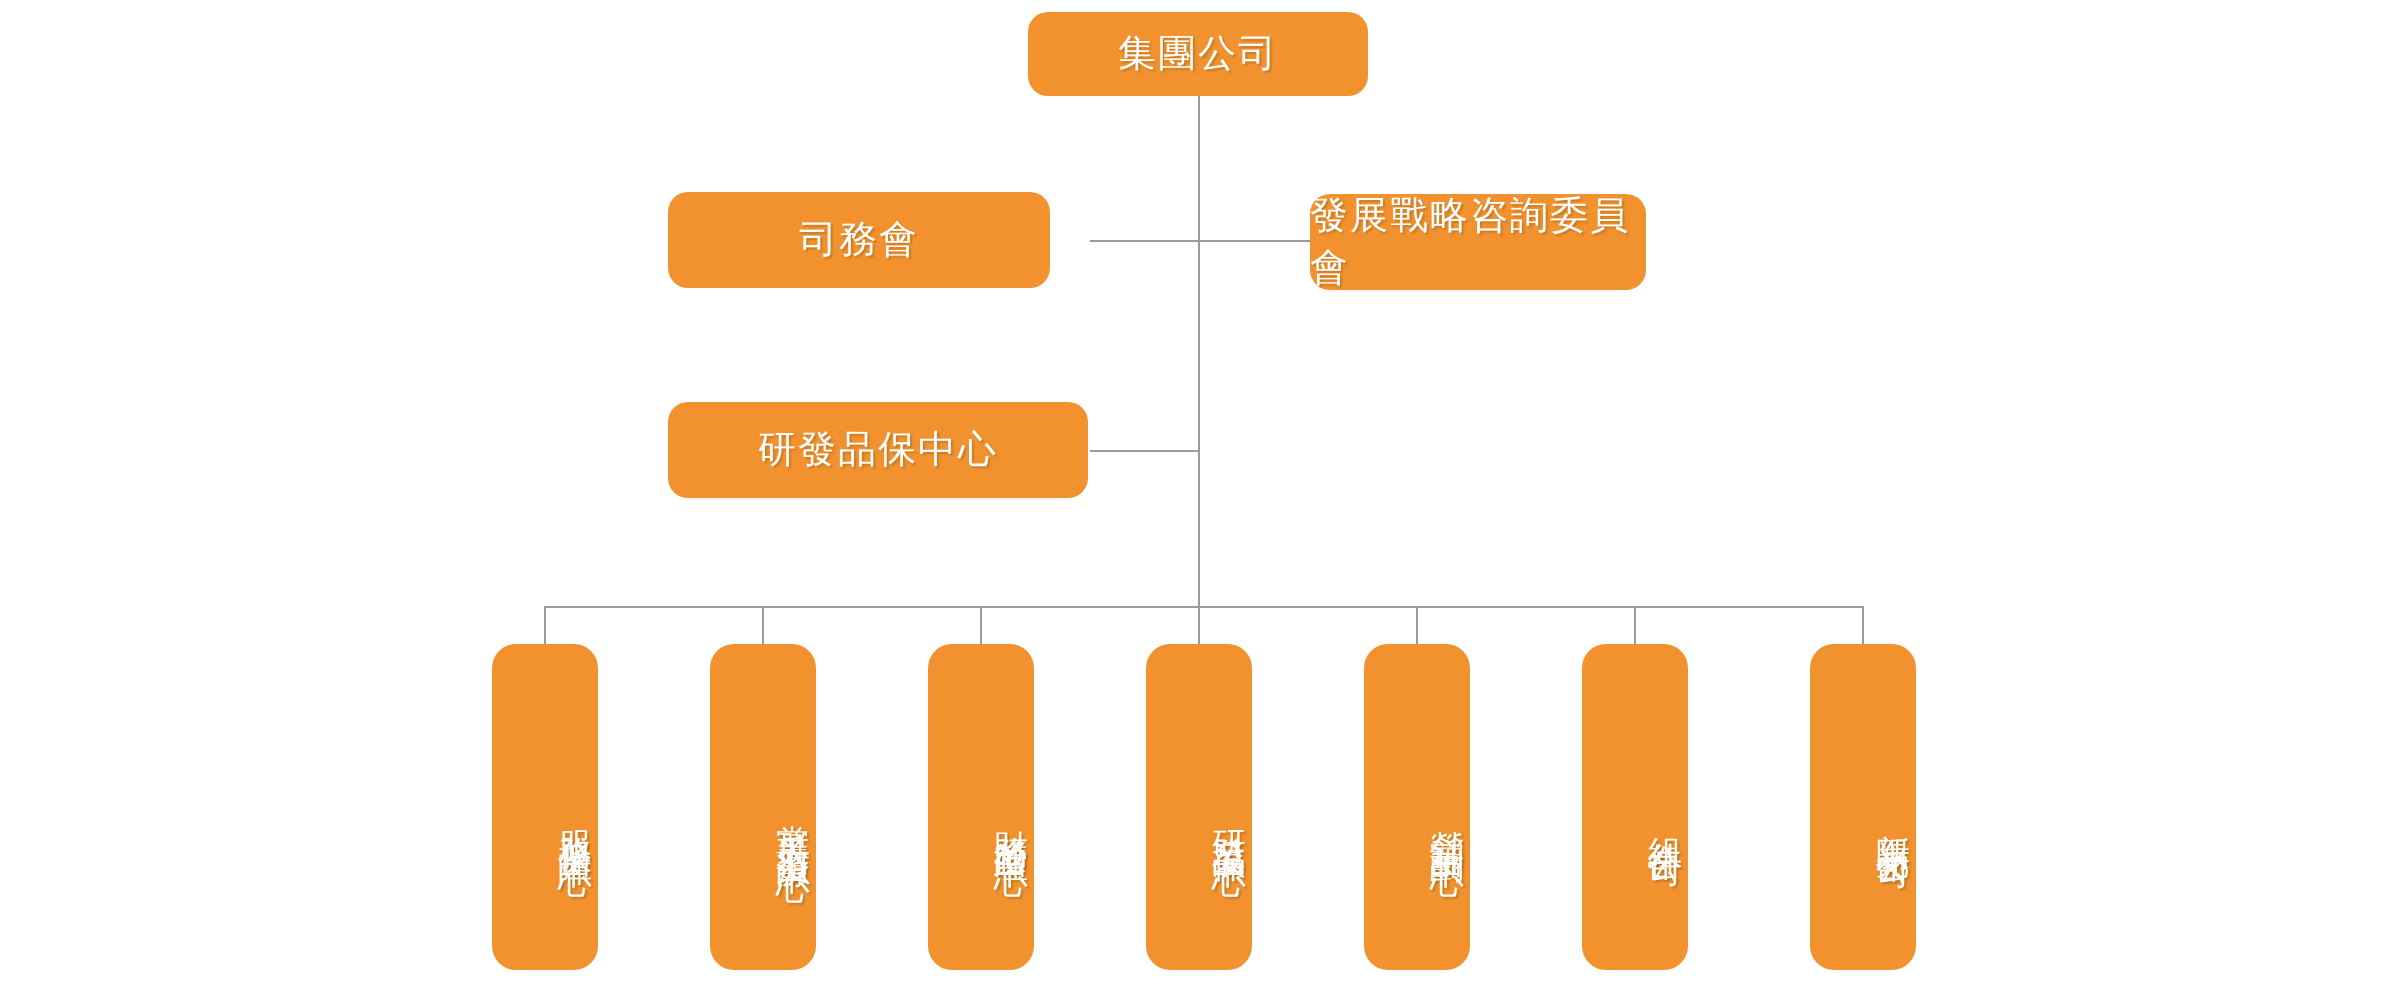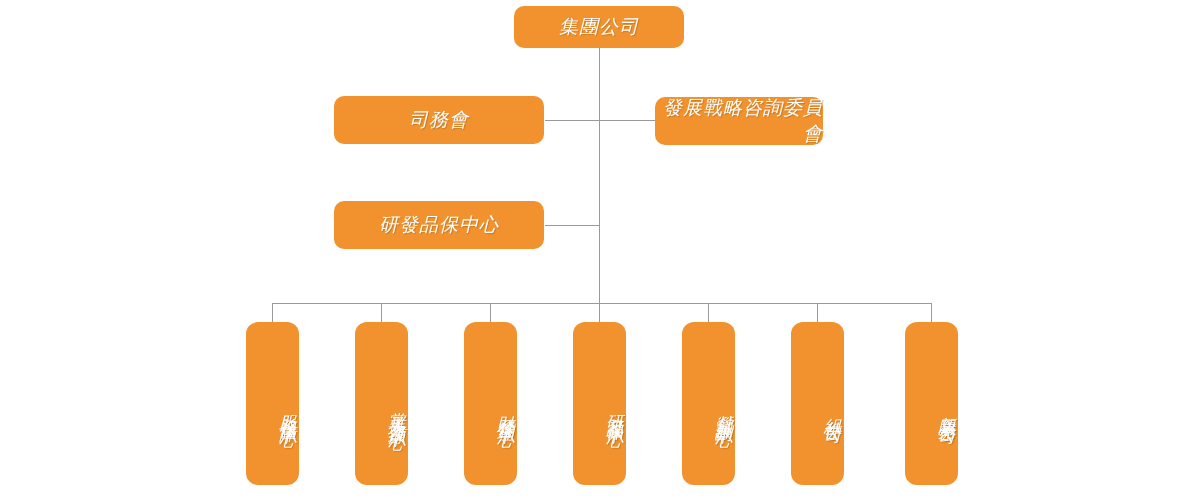--- a/index.html
+++ b/index.html
@@ -31,24 +31,23 @@
   
   .node {
     position: absolute;
     box-sizing: border-box;
     background: #F2922E;
     border-radius: 10px;
     color: #ffffff;
     display: flex;
     align-items: center;
     justify-content: center;
-    text-align: right;
+    text-align: left;
     text-shadow: 1px 1px 1px rgba(120,80,20,0.35);
     letter-spacing: 1px;
-    font-style: italic;
   }
   .node::before {
     content: "";
     position: absolute;
     left: -8px;
     top: -7px;
     width: 100%;
     height: 100%;
     background: #e2e2e2;
     border-radius: 10px;
@@ -100,21 +99,21 @@
   <div class="line v" style="left:272px; top:303px; height:20px;"></div>
   <div class="line v" style="left:381px; top:303px; height:20px;"></div>
   <div class="line v" style="left:490px; top:303px; height:20px;"></div>
   <div class="line v" style="left:599px; top:303px; height:20px;"></div>
   <div class="line v" style="left:708px; top:303px; height:20px;"></div>
   <div class="line v" style="left:817px; top:303px; height:20px;"></div>
   <div class="line v" style="left:931px; top:303px; height:20px;"></div>
 
   <div class="node root" style="left:514px; top:6px; width:170px;">集團公司</div>
 
-  <div class="node h-node" style="left:334px; top:96px; width:210px;">司務會</div>
+  <div class="node h-node" style="left:334px; top:96px; width:191px;">司務會</div>
 
   <div class="node h-node" style="left:655px; top:97px; width:168px;">發展戰略咨詢委員會</div>
 
   <div class="node h-node" style="left:334px; top:201px; width:210px;">研發品保中心</div>
 
   <div class="node v-node" style="left:246px; top:322px;">服務保障中心</div>
 
   <div class="node v-node" style="left:355px; top:322px;">黨群人力資源中心</div>
 
   <div class="node v-node" style="left:464px; top:322px;">財務管理中心</div>

